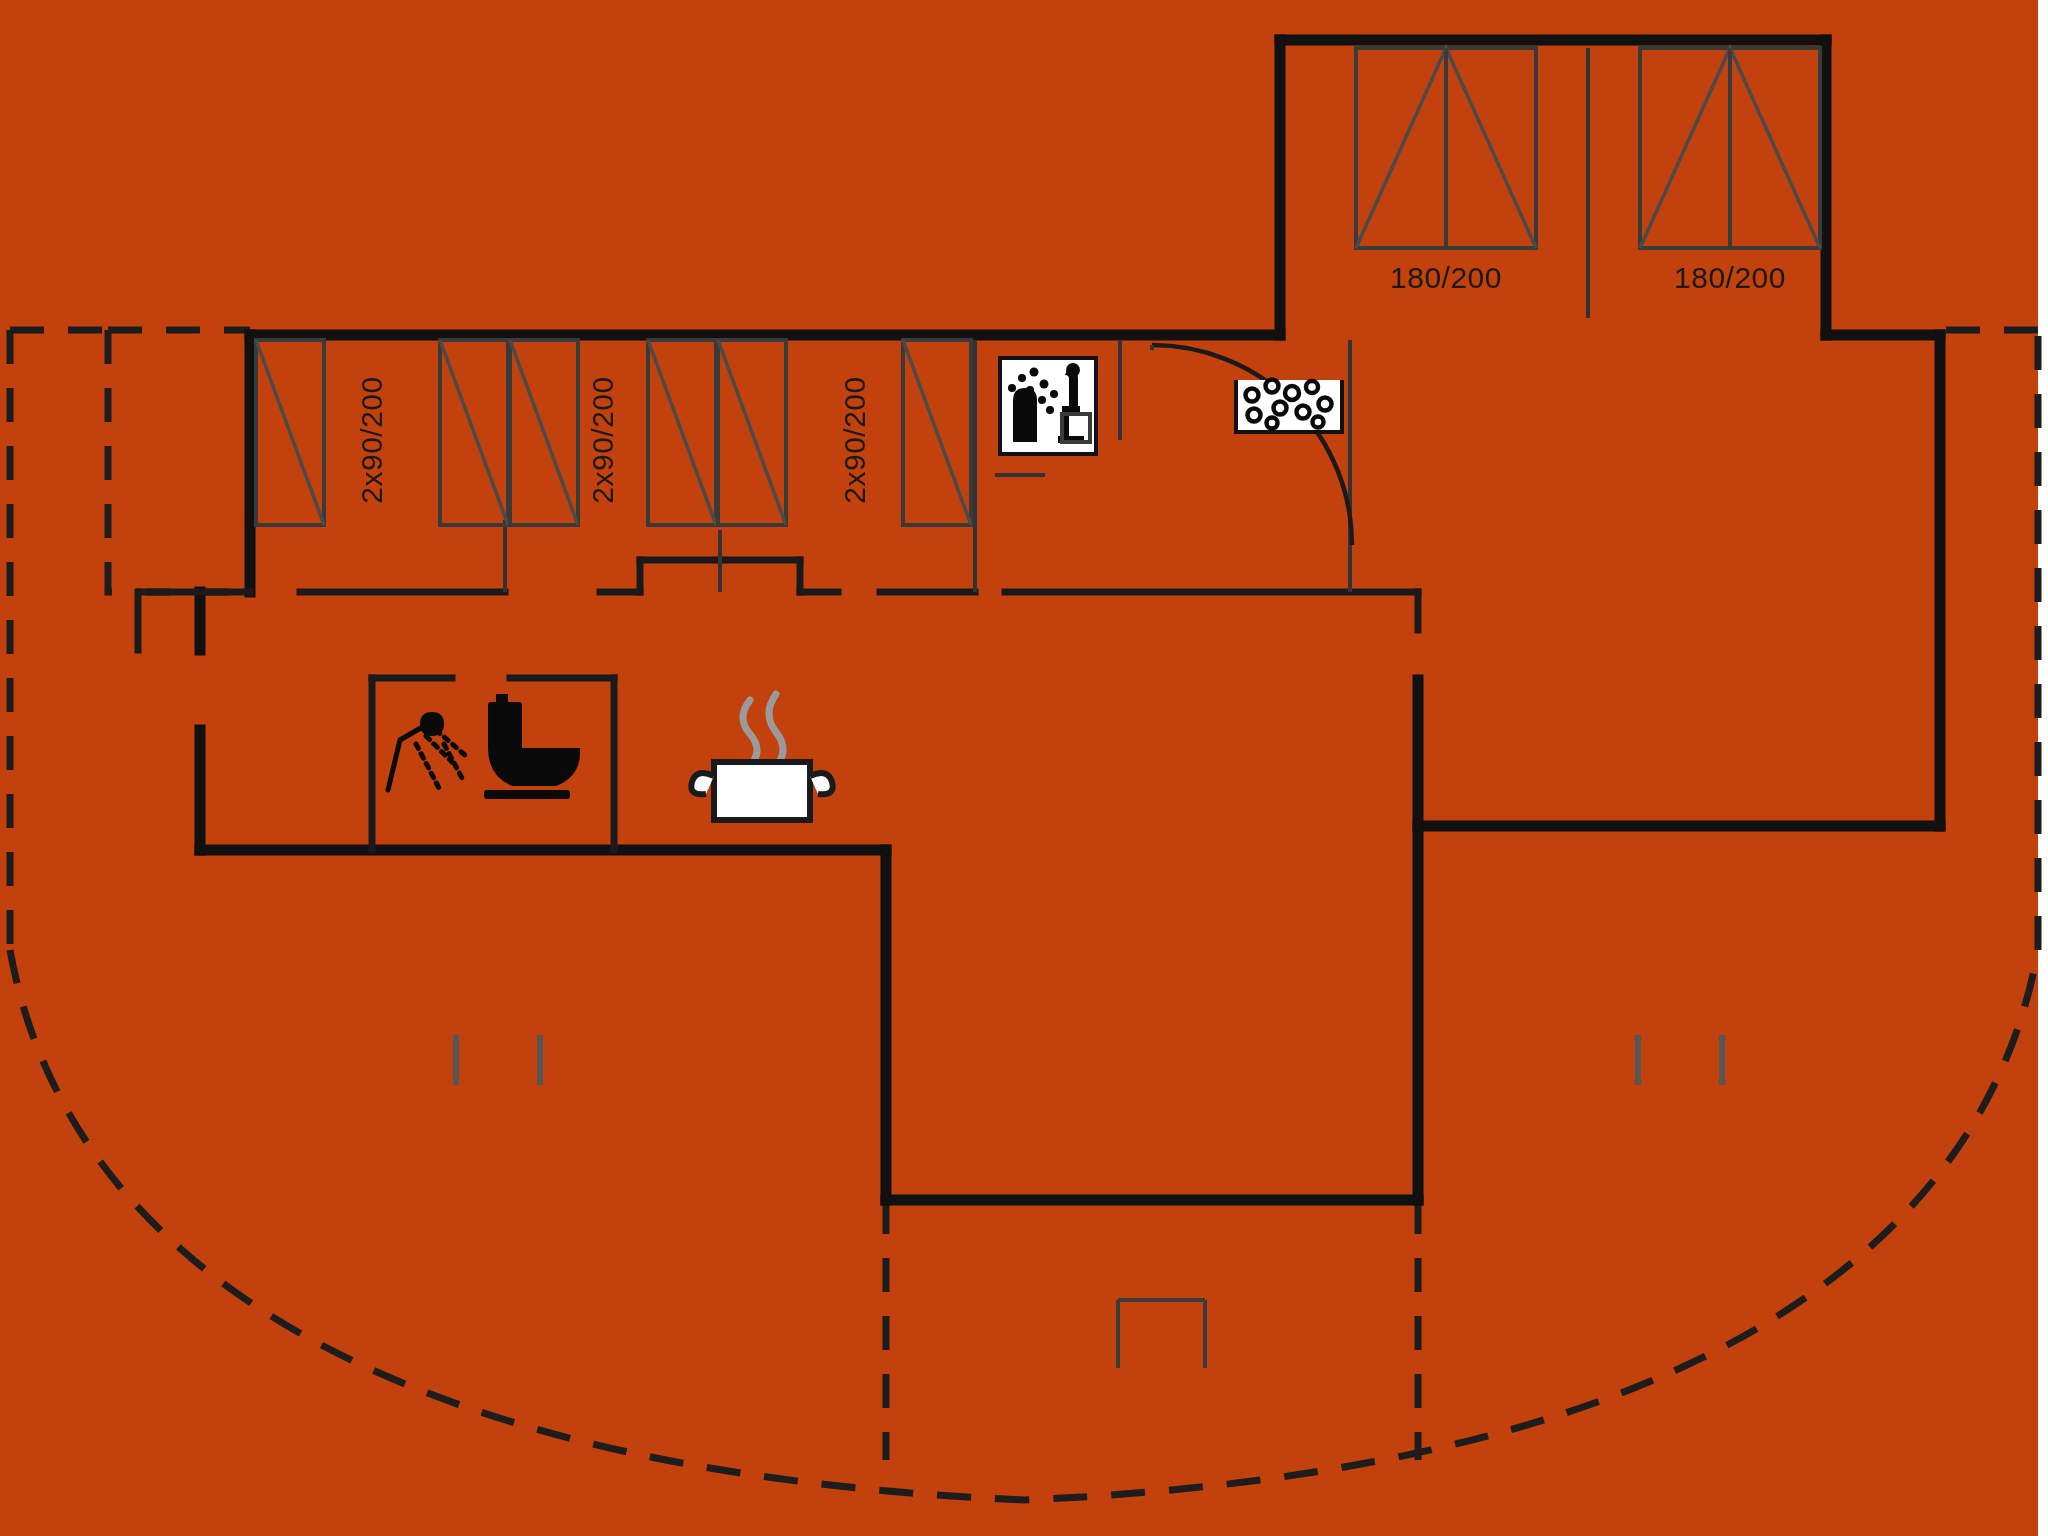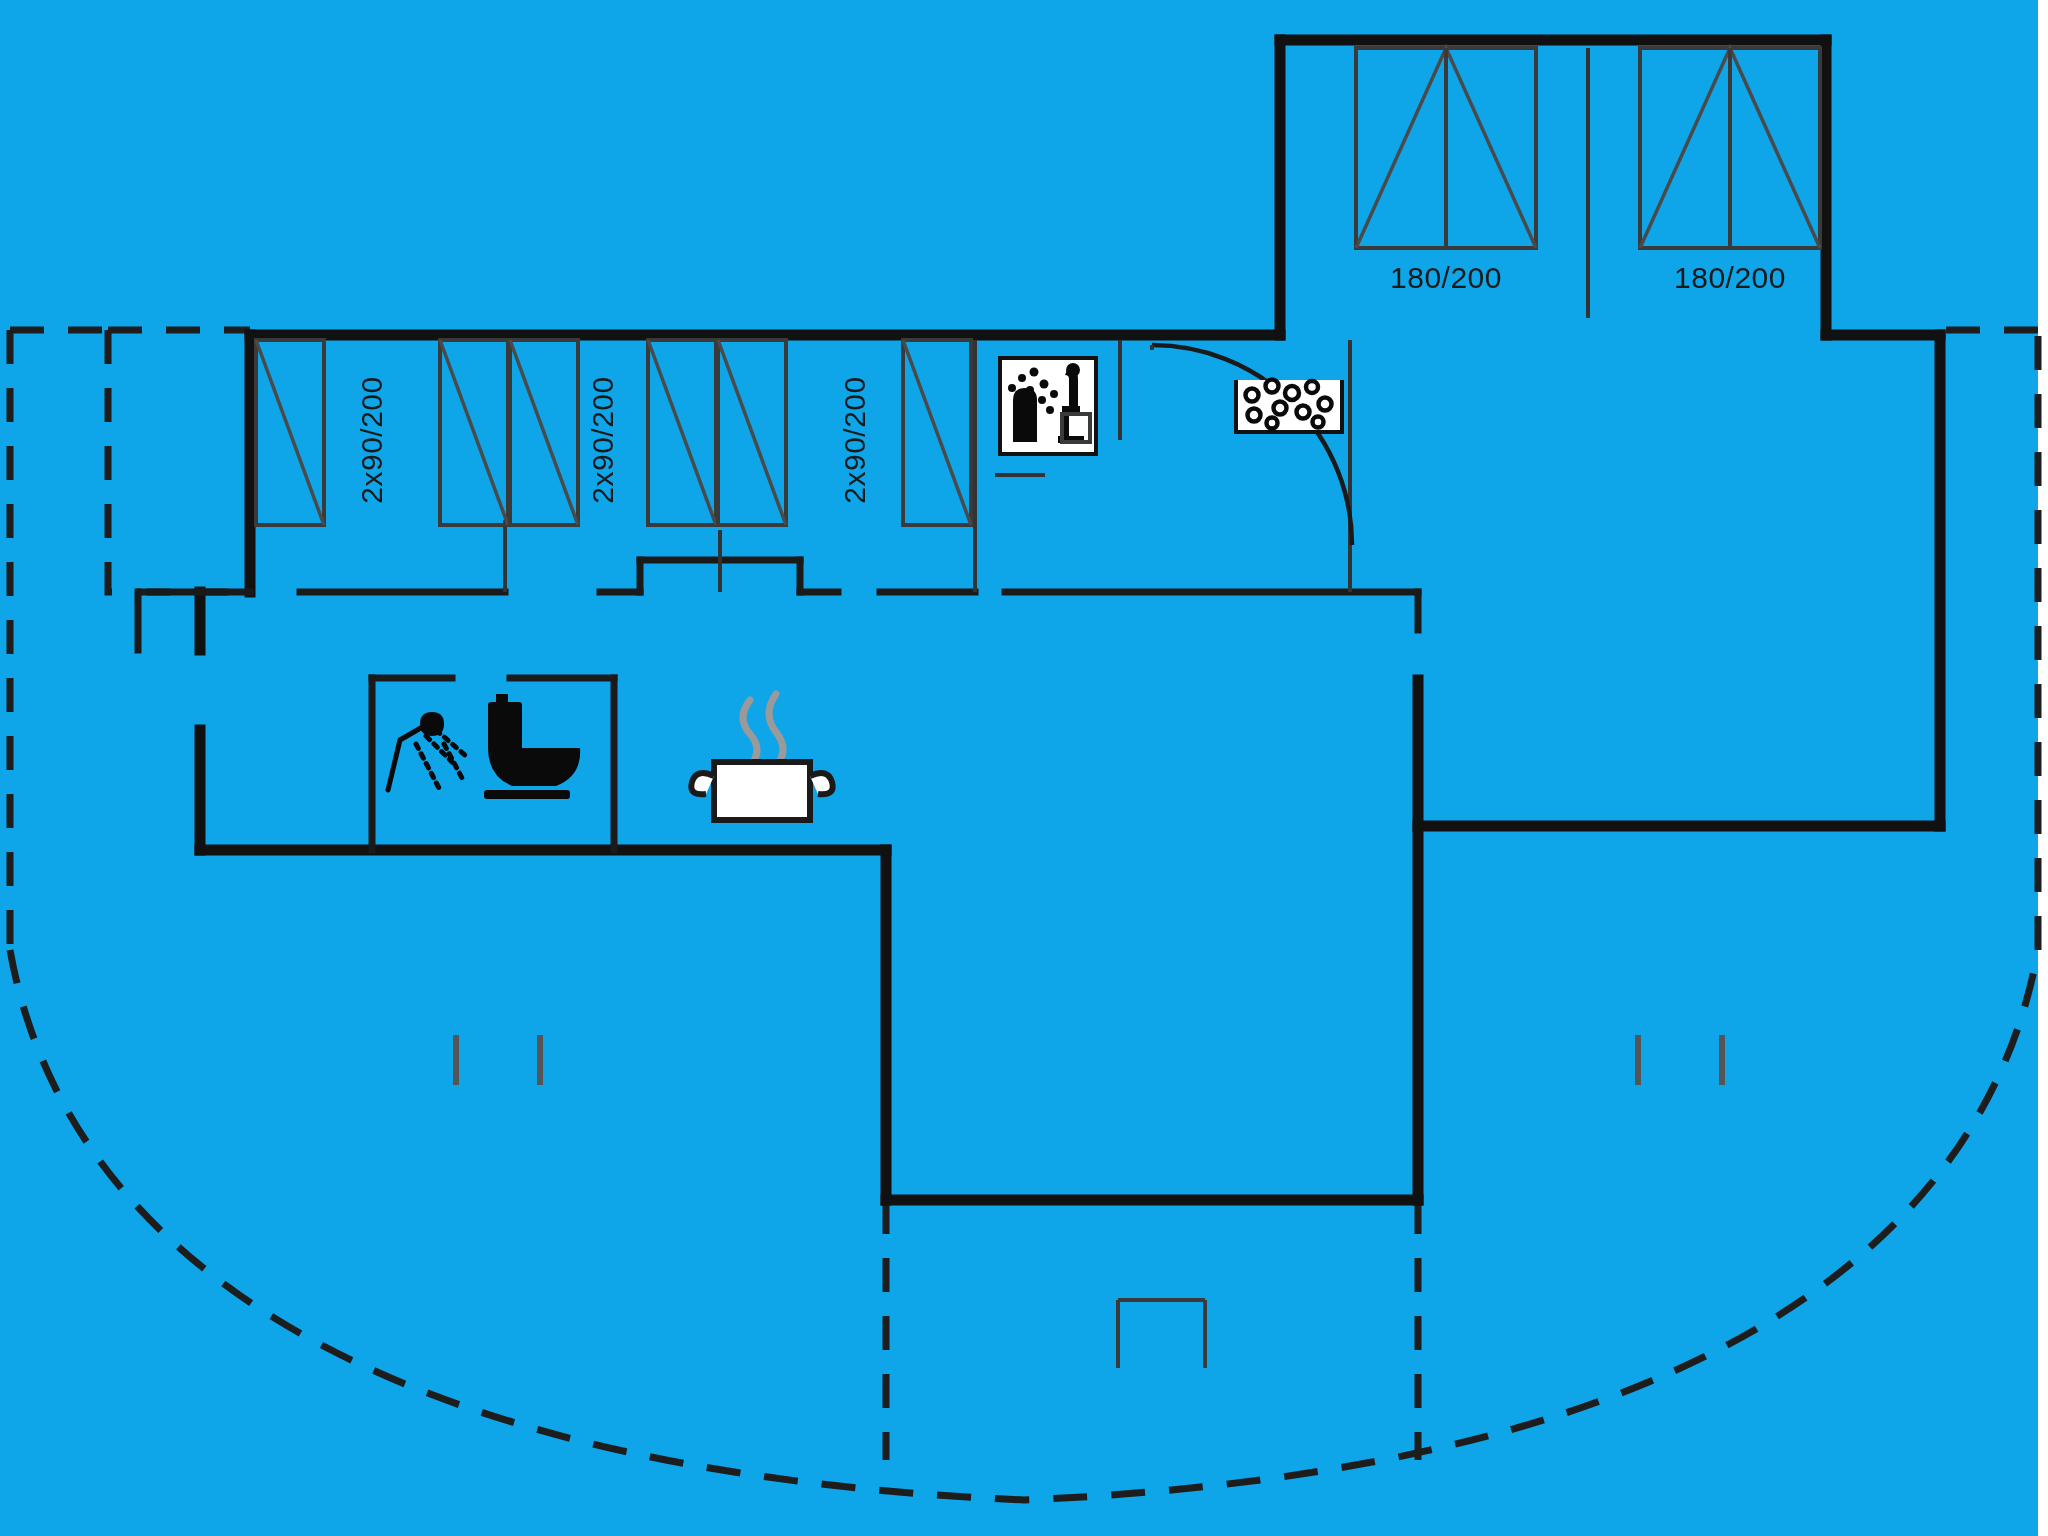--- a/index.html
+++ b/index.html
@@ -10,21 +10,21 @@
   body {
     width: 2048px;
     height: 1536px;
     font-family: "Liberation Sans", sans-serif;
     overflow: hidden;
   }
   #plan-root {
     position: relative;
     width: 2038px;
     height: 1536px;
-    background: #0ea5e9;
+    background: #c2410c;
   }
   svg.plan-canvas {
     position: absolute;
     inset: 0;
     width: 2048px;
     height: 1536px;
     display: block;
   }
   .wall-thick {
     fill: none;

